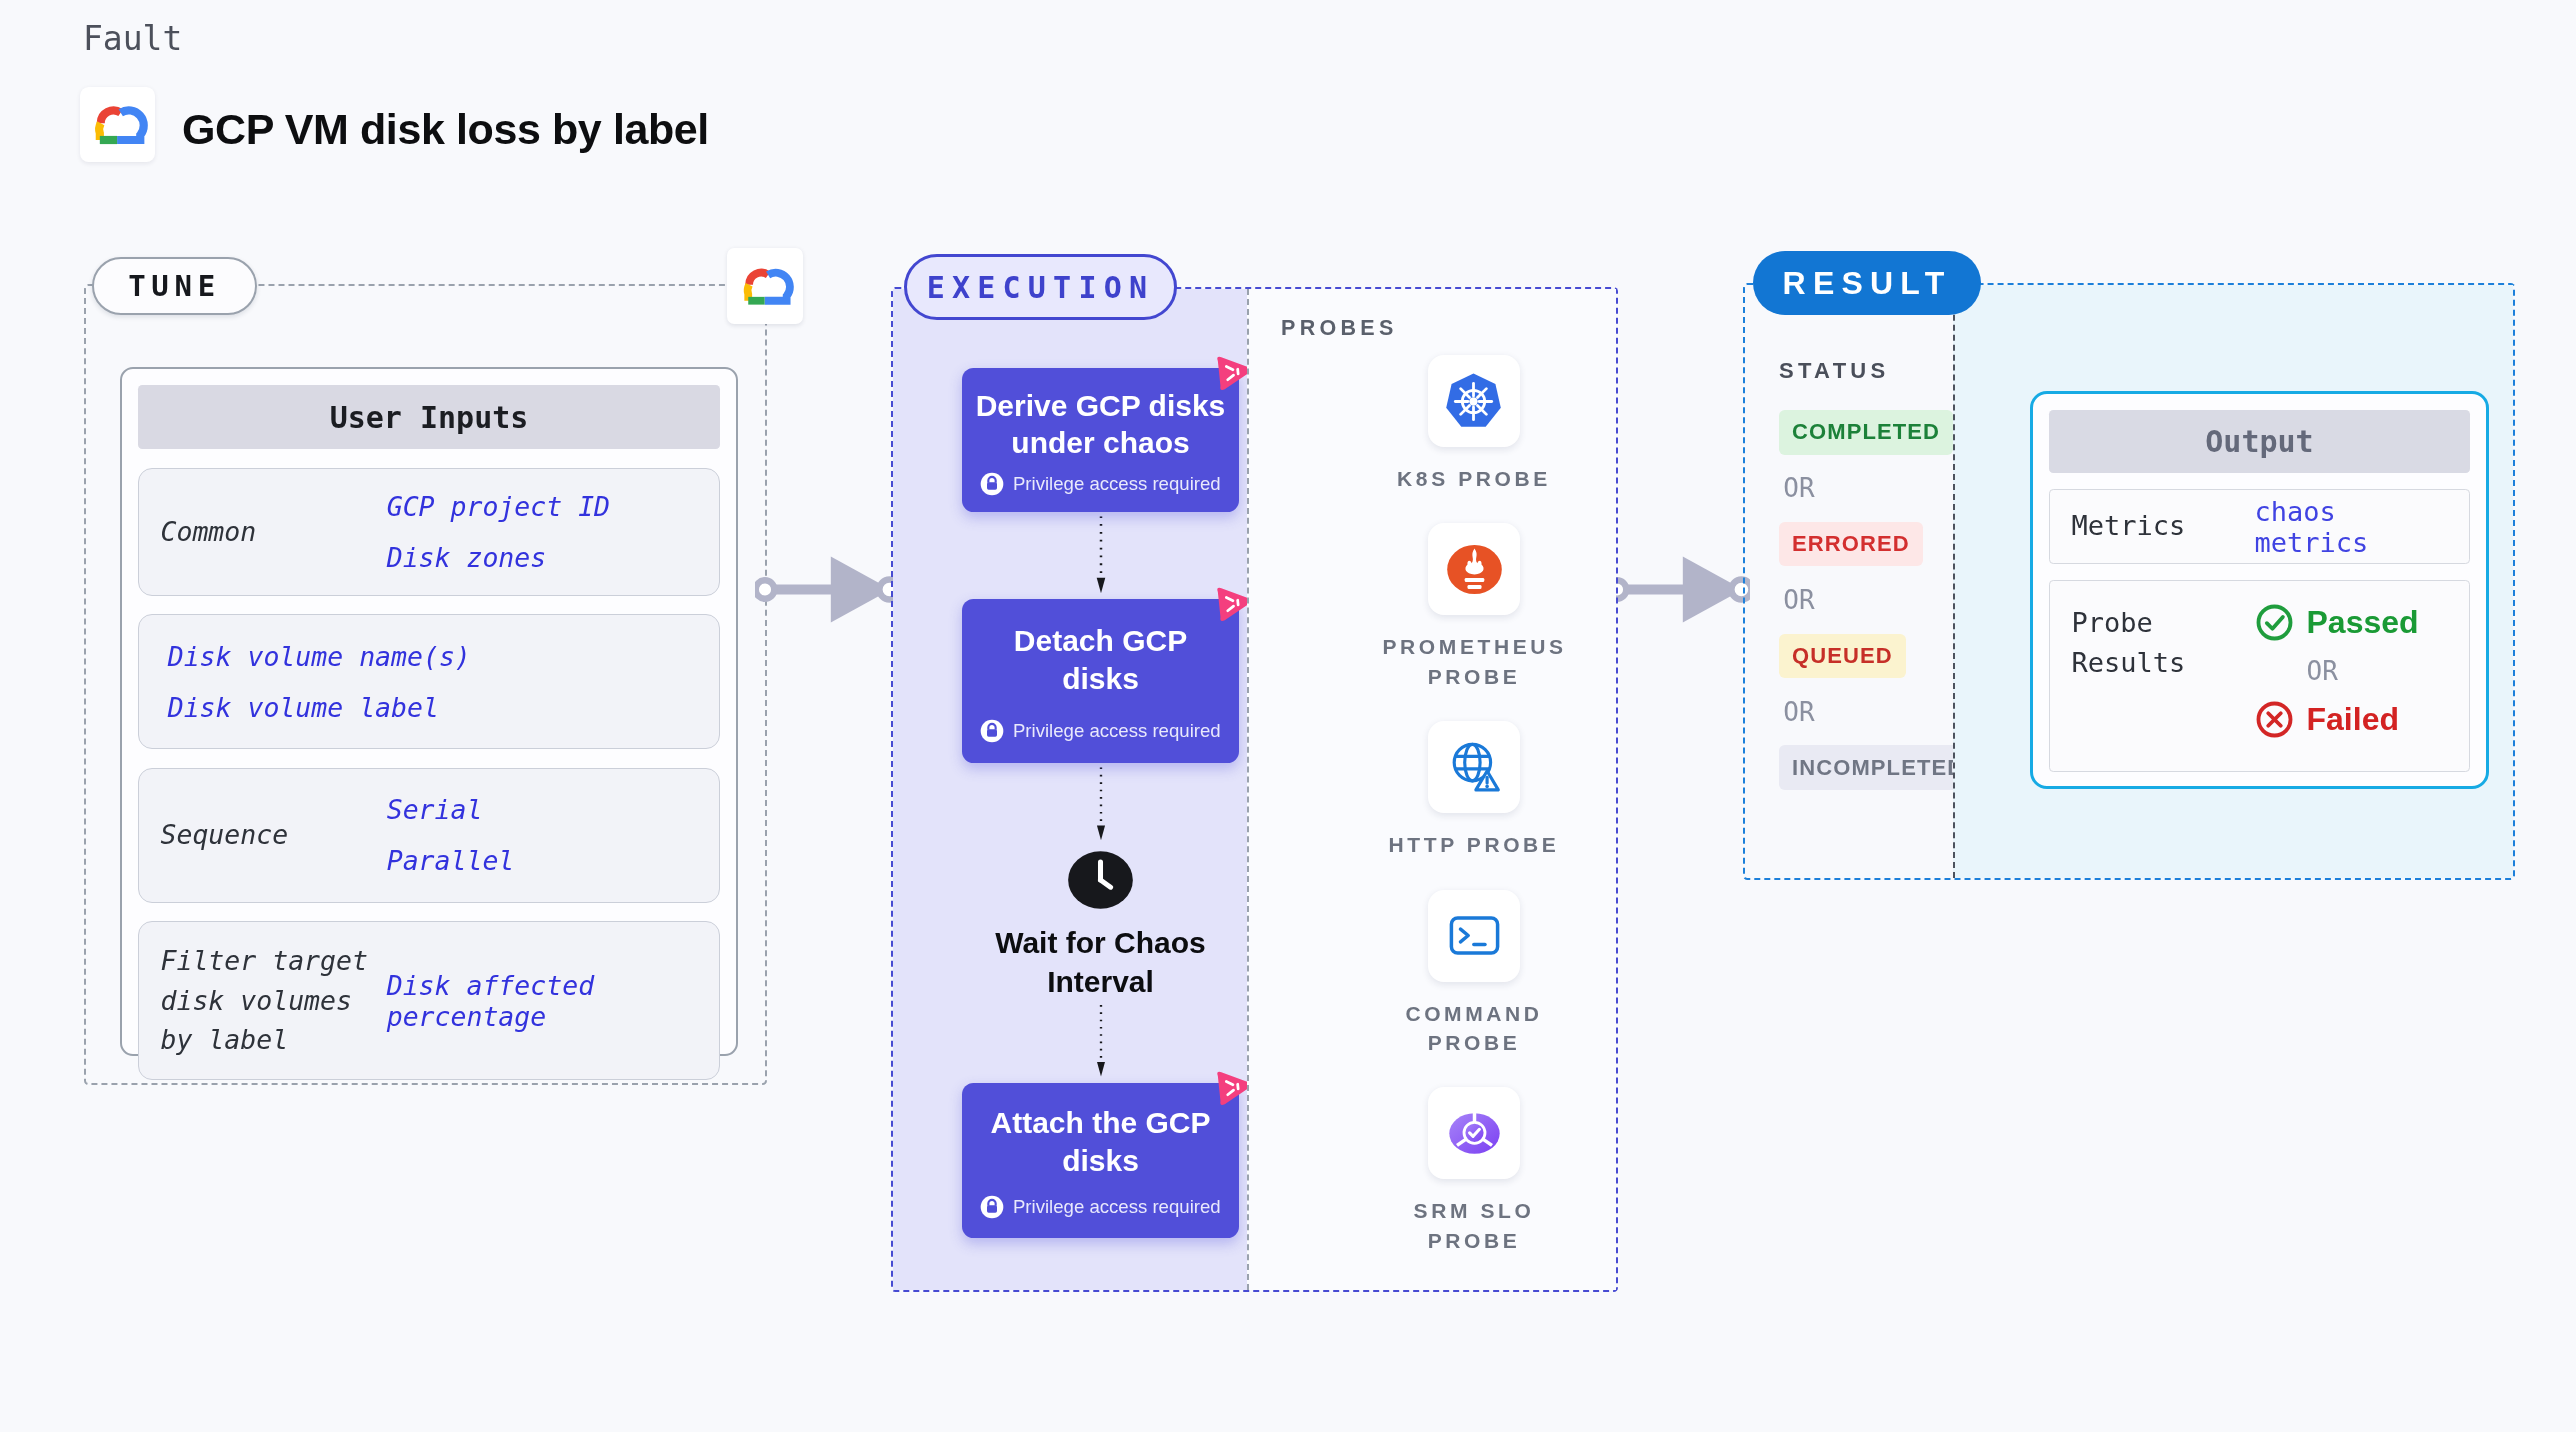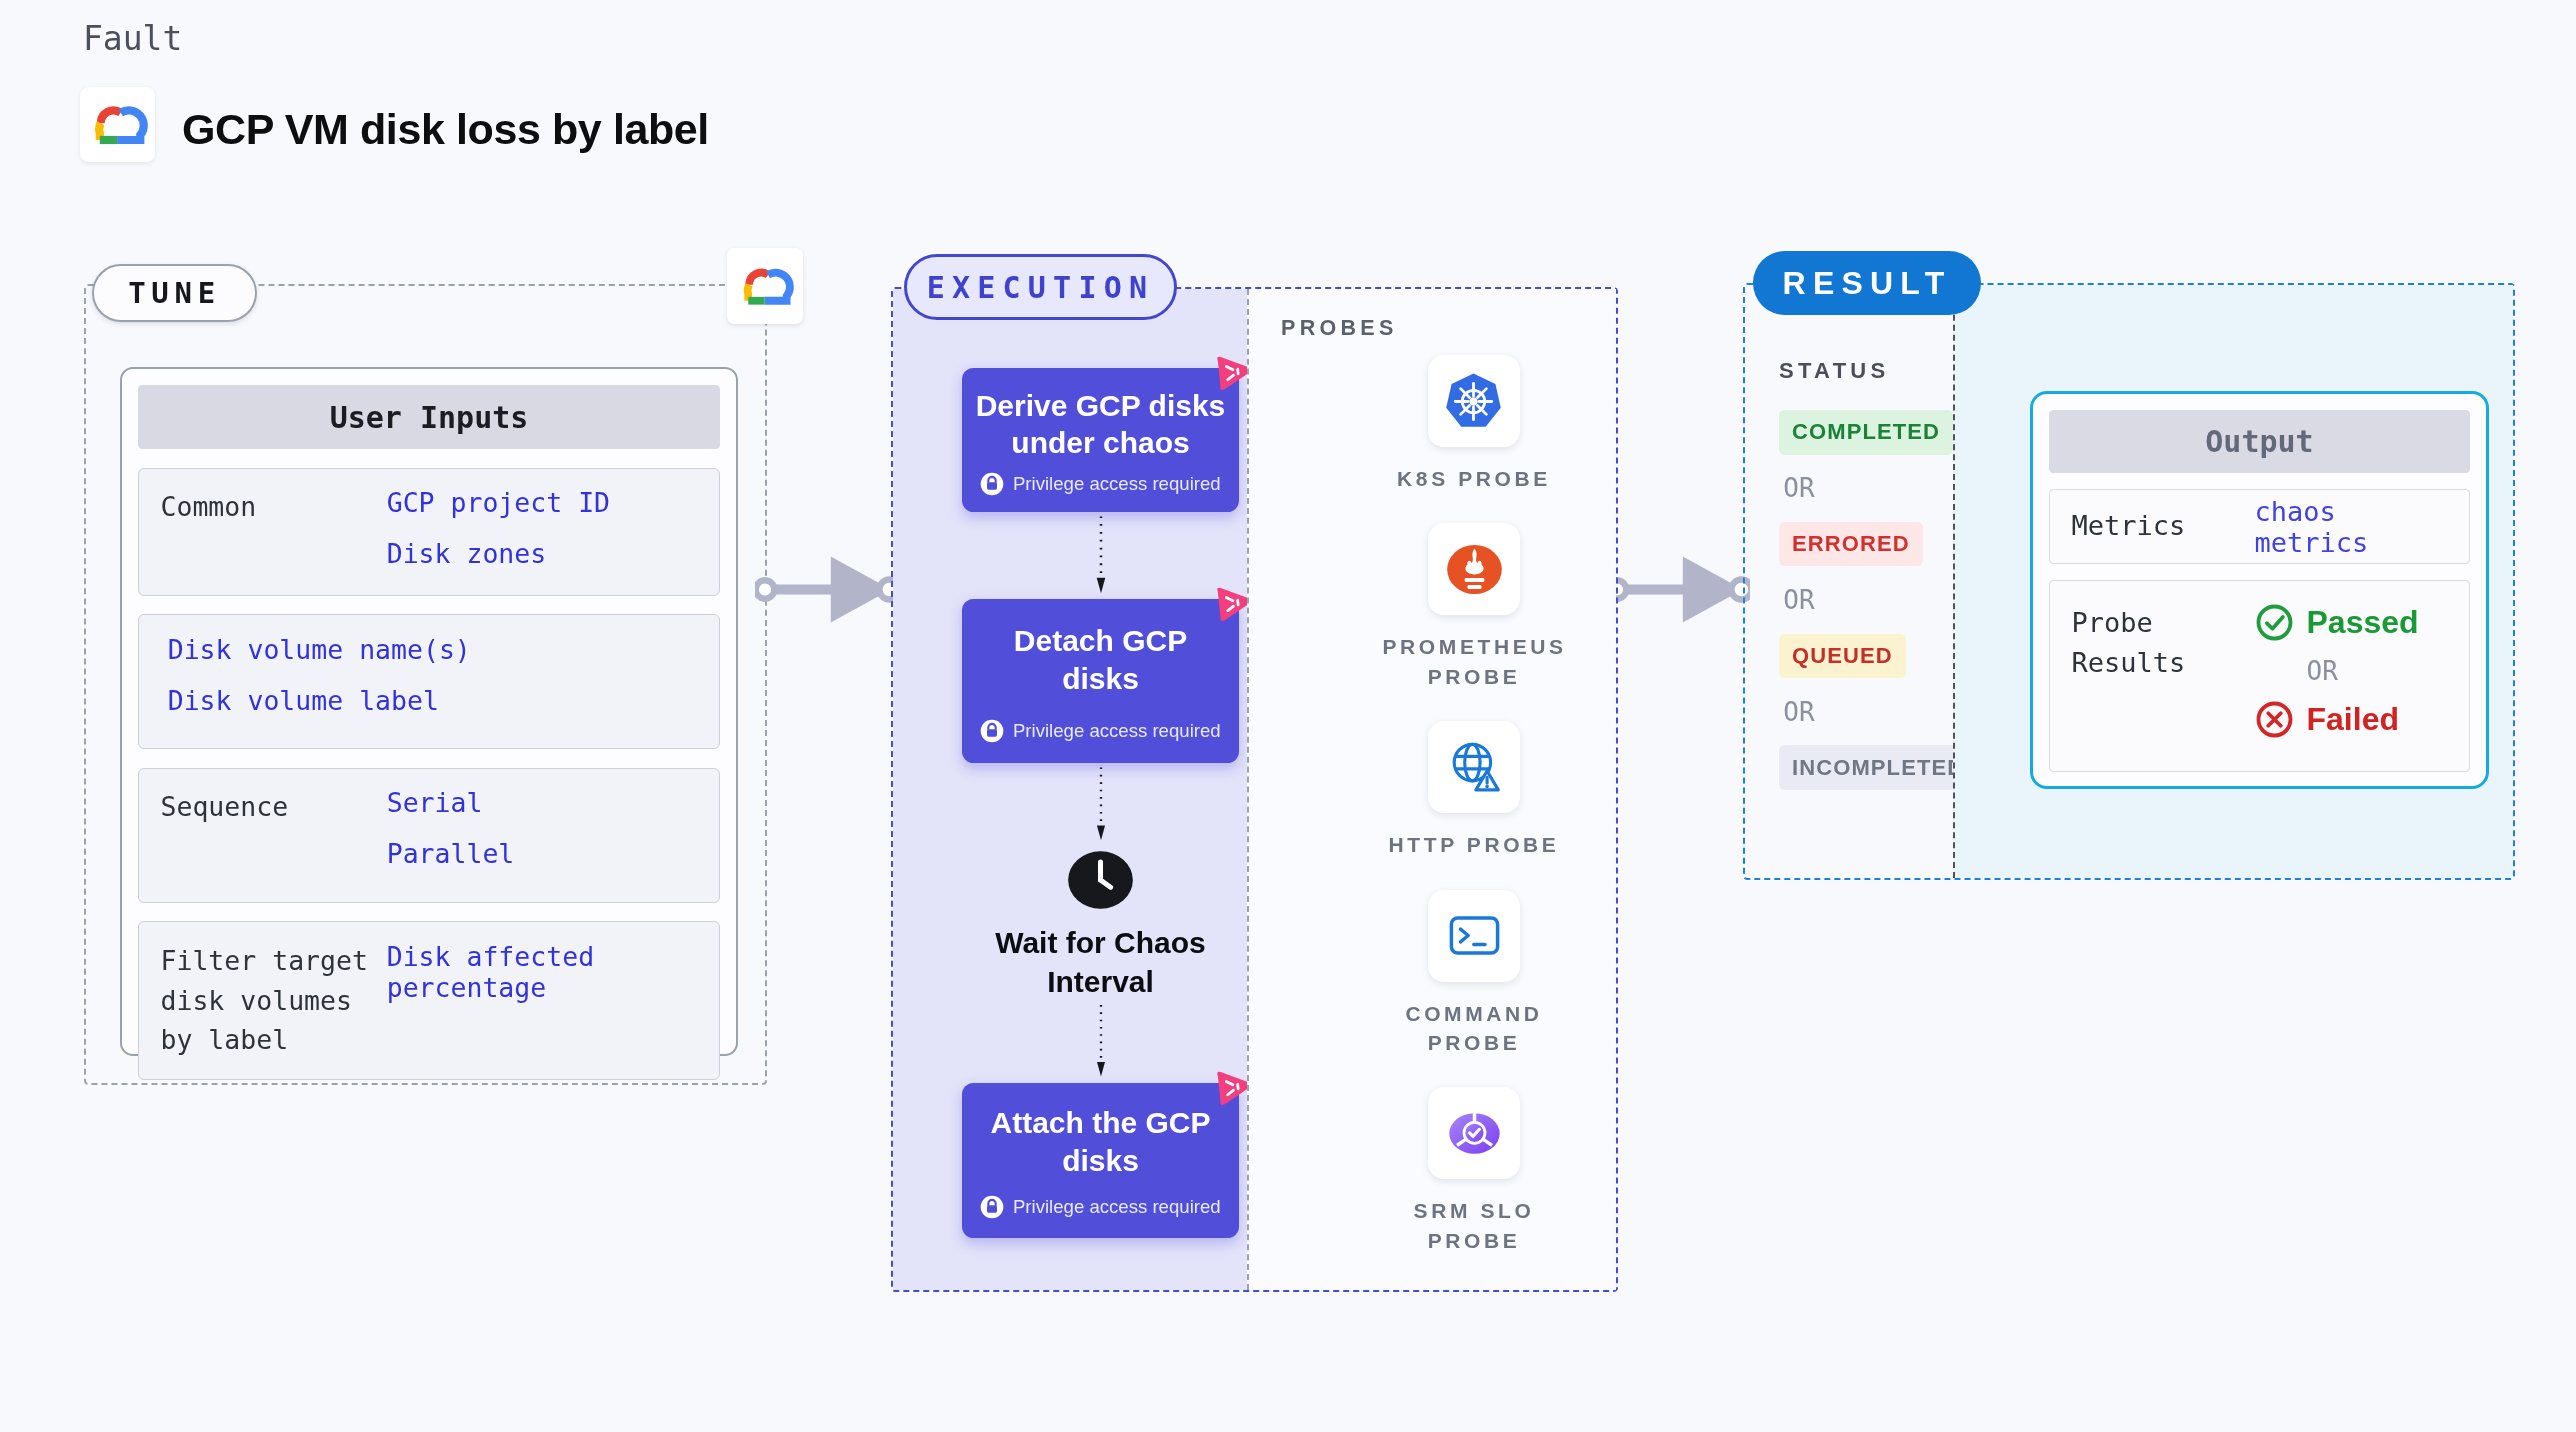--- a/index.html
+++ b/index.html
@@ -9,37 +9,37 @@
   .abs{position:absolute;}
 
   
   .kicker{left:83px;top:18.6px;font-size:33px;color:#4c505b;}
   .logo-tile{left:80px;top:87px;width:75px;height:75px;background:#fff;border-radius:8.6px;
              display:flex;align-items:center;justify-content:center;box-shadow:0 1.4px 4.3px rgba(20,30,60,.08);}
   .page-title{left:182px;top:105px;font-size:43px;font-weight:bold;color:#0d0e10;letter-spacing:-0.4px;}
 
   
   .pill{display:flex;align-items:center;justify-content:center;border-radius:34px;z-index:5;}
-  .tune-pill{left:92px;top:264px;width:161px;height:54px;background:#fcfcfe;border:2.9px solid #9aa2ad;
+  .tune-pill{left:92px;top:257px;width:161px;height:54px;background:#fcfcfe;border:2.9px solid #9aa2ad;
              font-size:29px;font-weight:bold;letter-spacing:5.7px;color:#16181d;box-shadow:0 2.1px 5.7px rgba(20,30,60,.12);}
   .exec-pill{left:904px;top:254px;width:267px;height:60px;background:#e8e8fd;border:3.6px solid #4347d0;
              font-size:30px;font-weight:bold;letter-spacing:7.2px;color:#3e42cc;}
   .result-pill{left:1753px;top:251px;width:228px;height:64px;background:#1276d3;color:#fff;
                font-size:32px;font-weight:bold;letter-spacing:7.2px;}
 
   
   .tune-box{left:84px;top:284px;width:679px;height:797px;border:2.1px dashed #9aa2ad;border-radius:4.3px;}
   .gcp-corner{left:727px;top:248px;width:76px;height:76px;background:#fff;border-radius:7.2px;z-index:4;
               display:flex;align-items:center;justify-content:center;box-shadow:0 1.4px 4.3px rgba(20,30,60,.10);}
   .ui-card{left:120px;top:367px;width:618px;height:689px;background:#fdfdff;border:2.1px solid #9aa2ad;
            border-radius:13px;padding:16px;box-sizing:border-box;}
   .ui-head{height:64px;background:#d9d9e3;border-radius:4.3px;display:flex;align-items:center;justify-content:center;
            font-size:30px;font-weight:bold;color:#1b1d22;margin-bottom:18.6px;}
-  .ui-row{background:#f2f3f8;border:1.4px solid #cbcfd9;border-radius:6px;margin-bottom:18.6px;
-          padding:18.6px 21.5px;display:flex;box-sizing:border-box;}
+  .ui-row{background:#f2f3f8;border:1.4px solid #cbcfd9;border-radius:14px;margin-bottom:18.6px;
+          padding:18.6px 21.5px;display:flex;align-items:center;box-sizing:border-box;font-style:italic;}
   .ui-row:last-child{margin-bottom:12px;}
   .ui-label{width:219px;flex:none;font-size:26.5px;color:#2e323a;line-height:1.5;}
   .ui-vals{display:flex;flex-direction:column;gap:20px;padding-left:7.2px;}
   .ui-val{font-size:26.5px;color:#3232dd;}
   .r1{min-height:128px;} .r2{min-height:135px;} .r3{min-height:135px;} .r4{min-height:115px;}
 
   
   .exec-box{left:891px;top:287px;width:723px;height:1001px;border:2.9px dashed #474bd2;border-radius:4.3px;}
   .exec-flow{position:absolute;left:0;top:0;bottom:0;width:354px;background:#e3e3fa;}
   .probes-panel{position:absolute;left:354px;right:0;top:0;bottom:0;background:#fafbfe;

